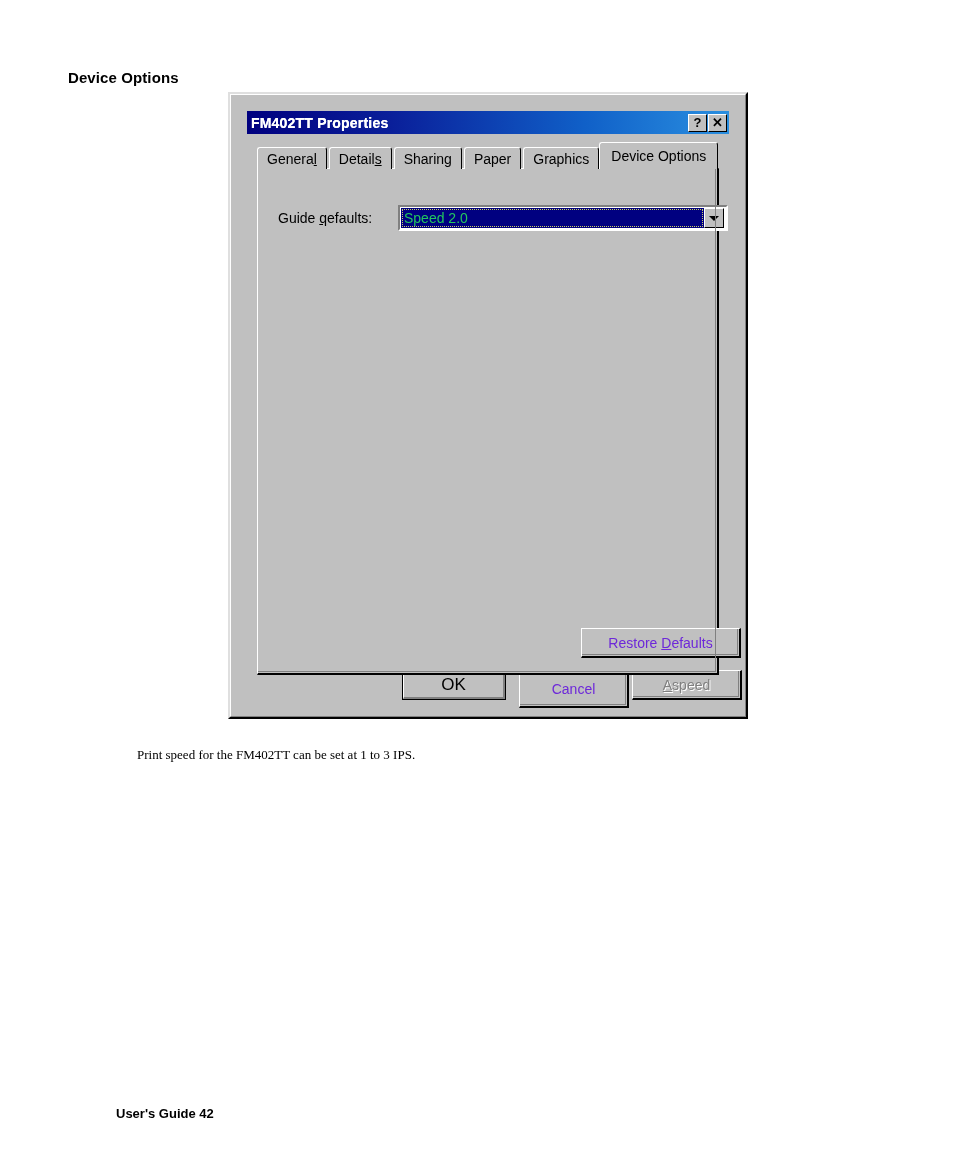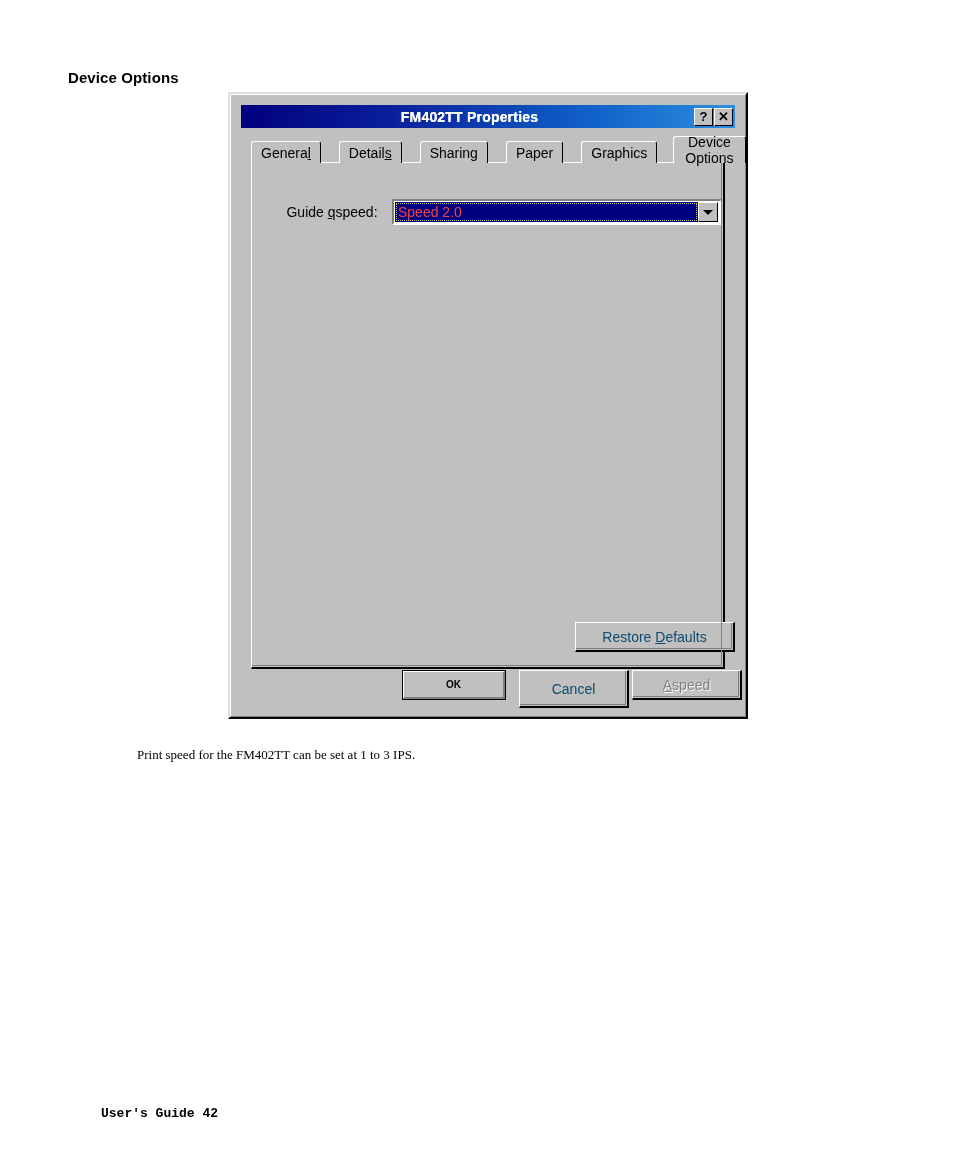--- a/index.html
+++ b/index.html
@@ -35,23 +35,23 @@
     font-family: "Liberation Serif", serif;
     font-size: 13px;
     color: #000000;
     line-height: 21px;
     white-space: nowrap;
   }
   .body-text div { white-space: nowrap; }
 
   .page-footer {
     position: absolute;
-    left: 101px;
+    left: 116px;
     top: 1106px;
-    font-family: Liberation Mono, monospace;
+    font-family: Liberation Sans, sans-serif;
     font-weight: bold;
     font-size: 13px;
     color: #000000;
   }
 
   
   .dialog {
     position: absolute;
     left: 228px;
     top: 92px;
@@ -66,22 +66,21 @@
     font-family: "Liberation Sans", sans-serif;
   }
   .dialog-inner {
     position: absolute;
     left: 0; top: 0; right: 0; bottom: 0;
     border-top: 1px solid #ffffff;
     border-left: 1px solid #ffffff;
     border-right: 1px solid #808080;
     border-bottom: 1px solid #808080;
     box-sizing: border-box;
-    padding: 10px;
-    text-align: center;
+    padding: 16px;
   }
 
   
   .titlebar {
     height: 23px;
     background: linear-gradient(to right, #00007f 0%, #0a1f9a 30%, #1060c8 70%, #2a8fe0 100%);
     display: flex;
     align-items: center;
     padding: 0 2px 0 4px;
     box-sizing: border-box;
@@ -118,21 +117,20 @@
   }
 
   
   .tabstrip {
     position: relative;
     height: 27px;
     margin: 8px 0 0 10px;
     display: flex;
     align-items: flex-end;
     z-index: 3;
-    gap: 16px;
   }
   .tab {
     height: 22px;
     padding: 0 9px;
     margin-right: 2px;
     background: #c0c0c0;
     border-top: 1px solid #ffffff;
     border-left: 1px solid #ffffff;
     border-right: 1px solid #000000;
     border-bottom: none;
@@ -209,21 +207,21 @@
     border-bottom: 2px solid #ffffff;
     box-sizing: border-box;
     display: flex;
     align-items: center;
     padding: 1px;
   }
   .combo-value {
     flex: 1;
     height: 100%;
     background: #000080;
-    color: #ef4444;
+    color: #22c55e;
     font-size: 14px;
     display: flex;
     align-items: center;
     padding-left: 3px;
     box-sizing: border-box;
     outline: 1px dotted #cccc66;
     outline-offset: -2px;
   }
   .combo-arrow {
     width: 20px;
@@ -250,21 +248,21 @@
   
   .btn {
     background: #c0c0c0;
     border-top: 1px solid #ffffff;
     border-left: 1px solid #ffffff;
     border-right: 2px solid #000000;
     border-bottom: 2px solid #000000;
     box-sizing: border-box;
     font-family: "Liberation Sans", sans-serif;
     font-size: 14px;
-    color: #0c4a6e;
+    color: #6d28d9;
     display: flex;
     align-items: center;
     justify-content: center;
     position: relative;
     cursor: default;
   }
   .btn::after {
     content: "";
     position: absolute;
     left: 0; top: 0;
@@ -310,22 +308,21 @@
     height: 100%;
     background: #c0c0c0;
     border-top: 1px solid #ffffff;
     border-left: 1px solid #ffffff;
     border-right: 2px solid #808080;
     border-bottom: 2px solid #808080;
     box-sizing: border-box;
     display: flex;
     align-items: center;
     justify-content: center;
-    font-size: 10px;
-    font-weight: bold;
+    font-size: 17px;
   }
   .btn-cancel {
     position: absolute;
     left: 288px;
     top: 10px;
     width: 110px;
     height: 38px;
   }
   .btn-apply {
     position: absolute;
@@ -375,21 +372,21 @@
       </div>
       <div class="tab active">
         <span>Device Options</span>
       </div>
     </div>
 
     <div class="tabpanel">
 
       <div class="field-row">
         <div class="field-label">
-          <span>Guide </span><u>q</u><span>speed:</span>
+          <span>Guide </span><u>q</u><span>efaults:</span>
         </div>
         <div class="combo">
           <div class="combo-value">Speed 2.0</div>
           <div class="combo-arrow">
             <i></i>
           </div>
         </div>
       </div>
 
       <div class="btn btn-restore">

